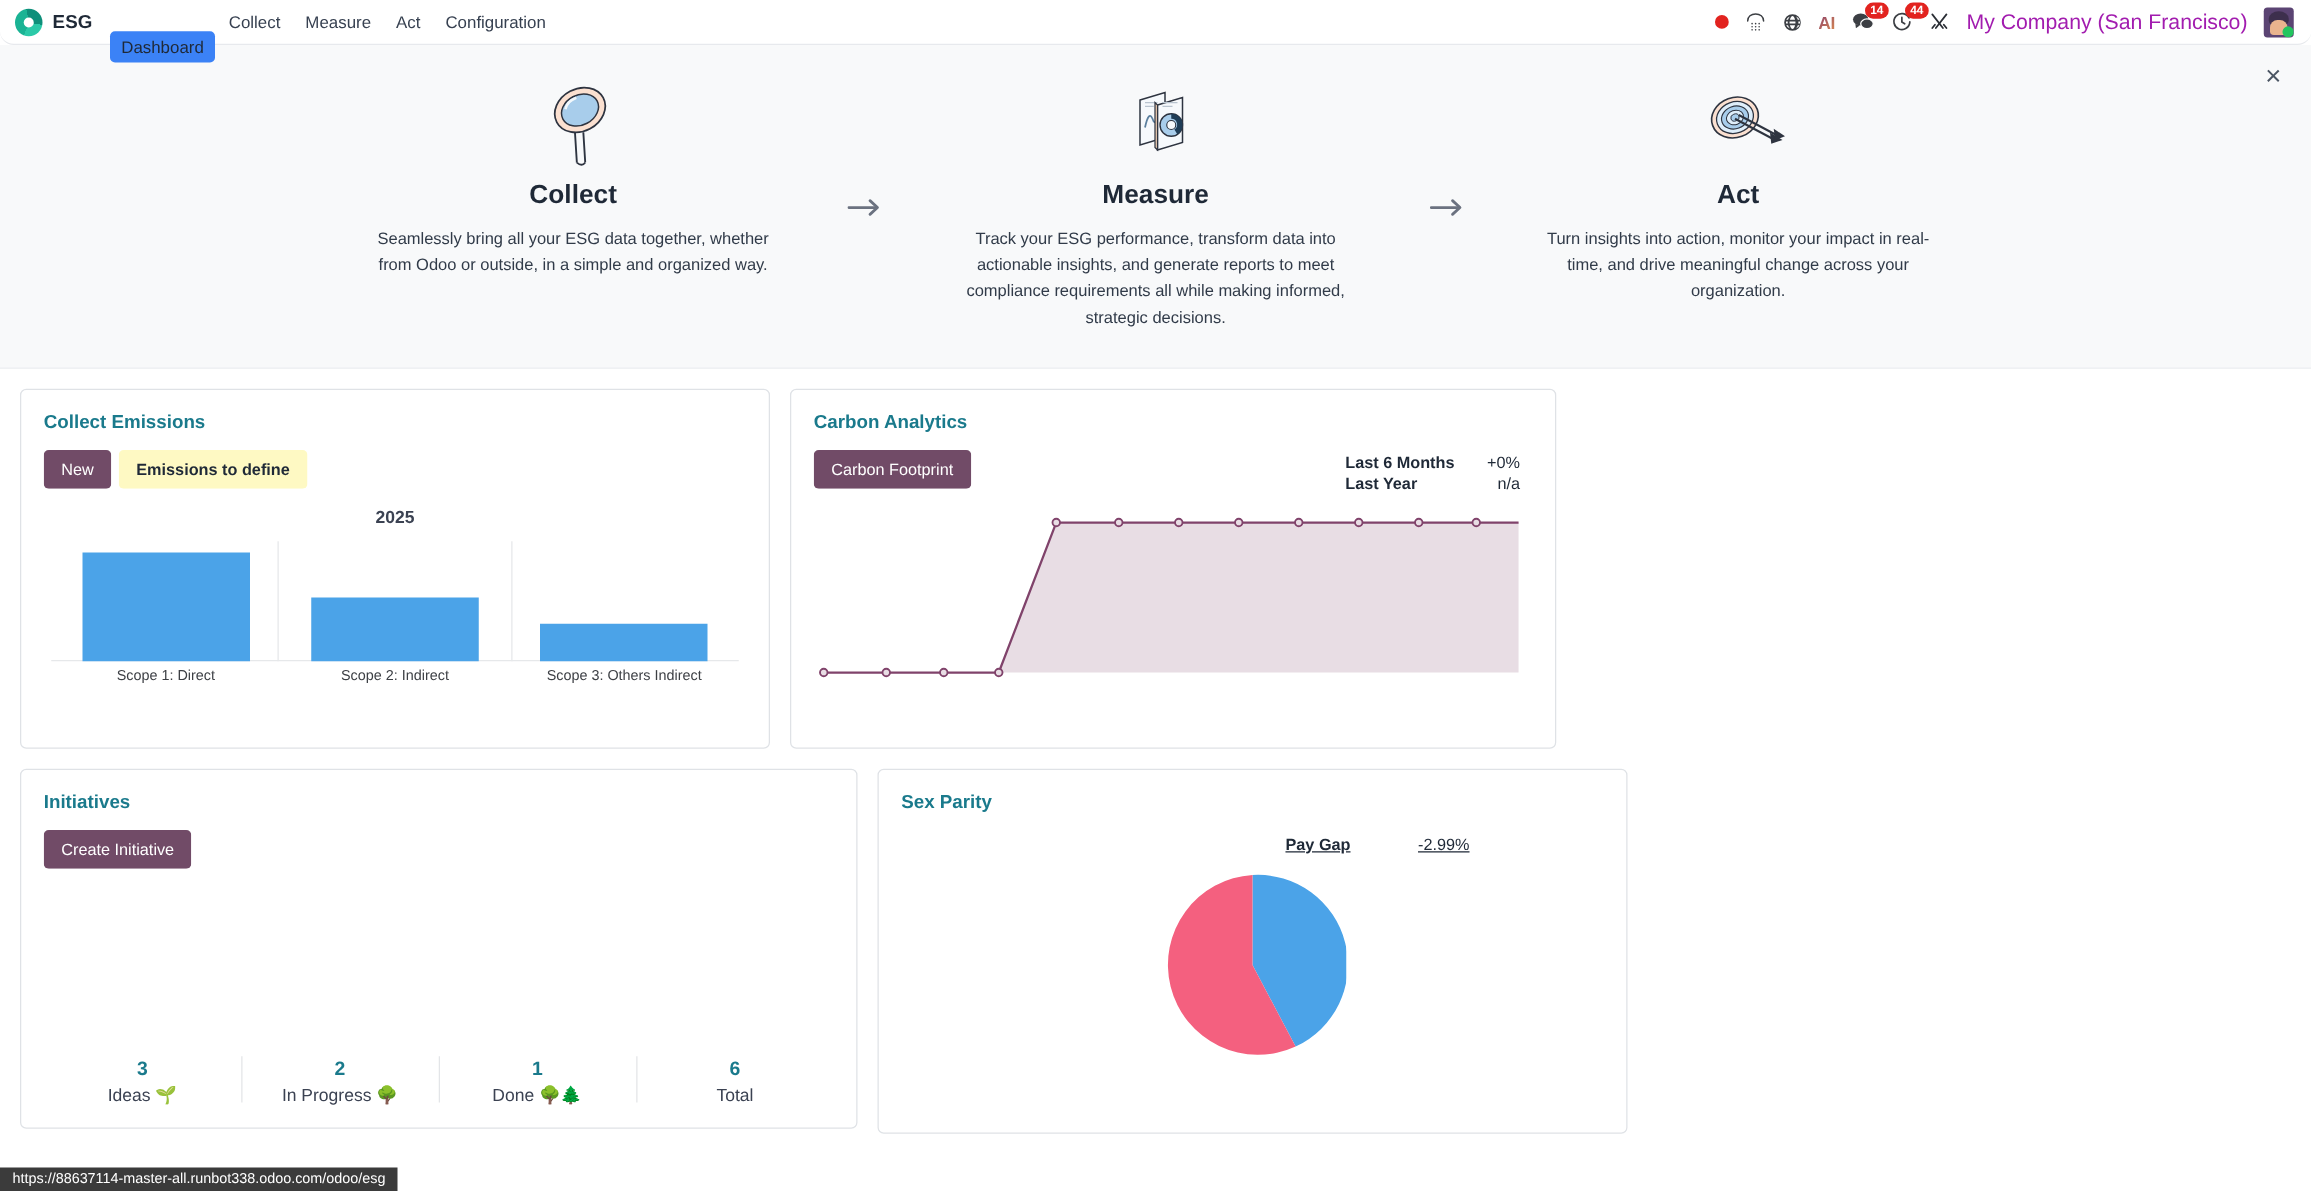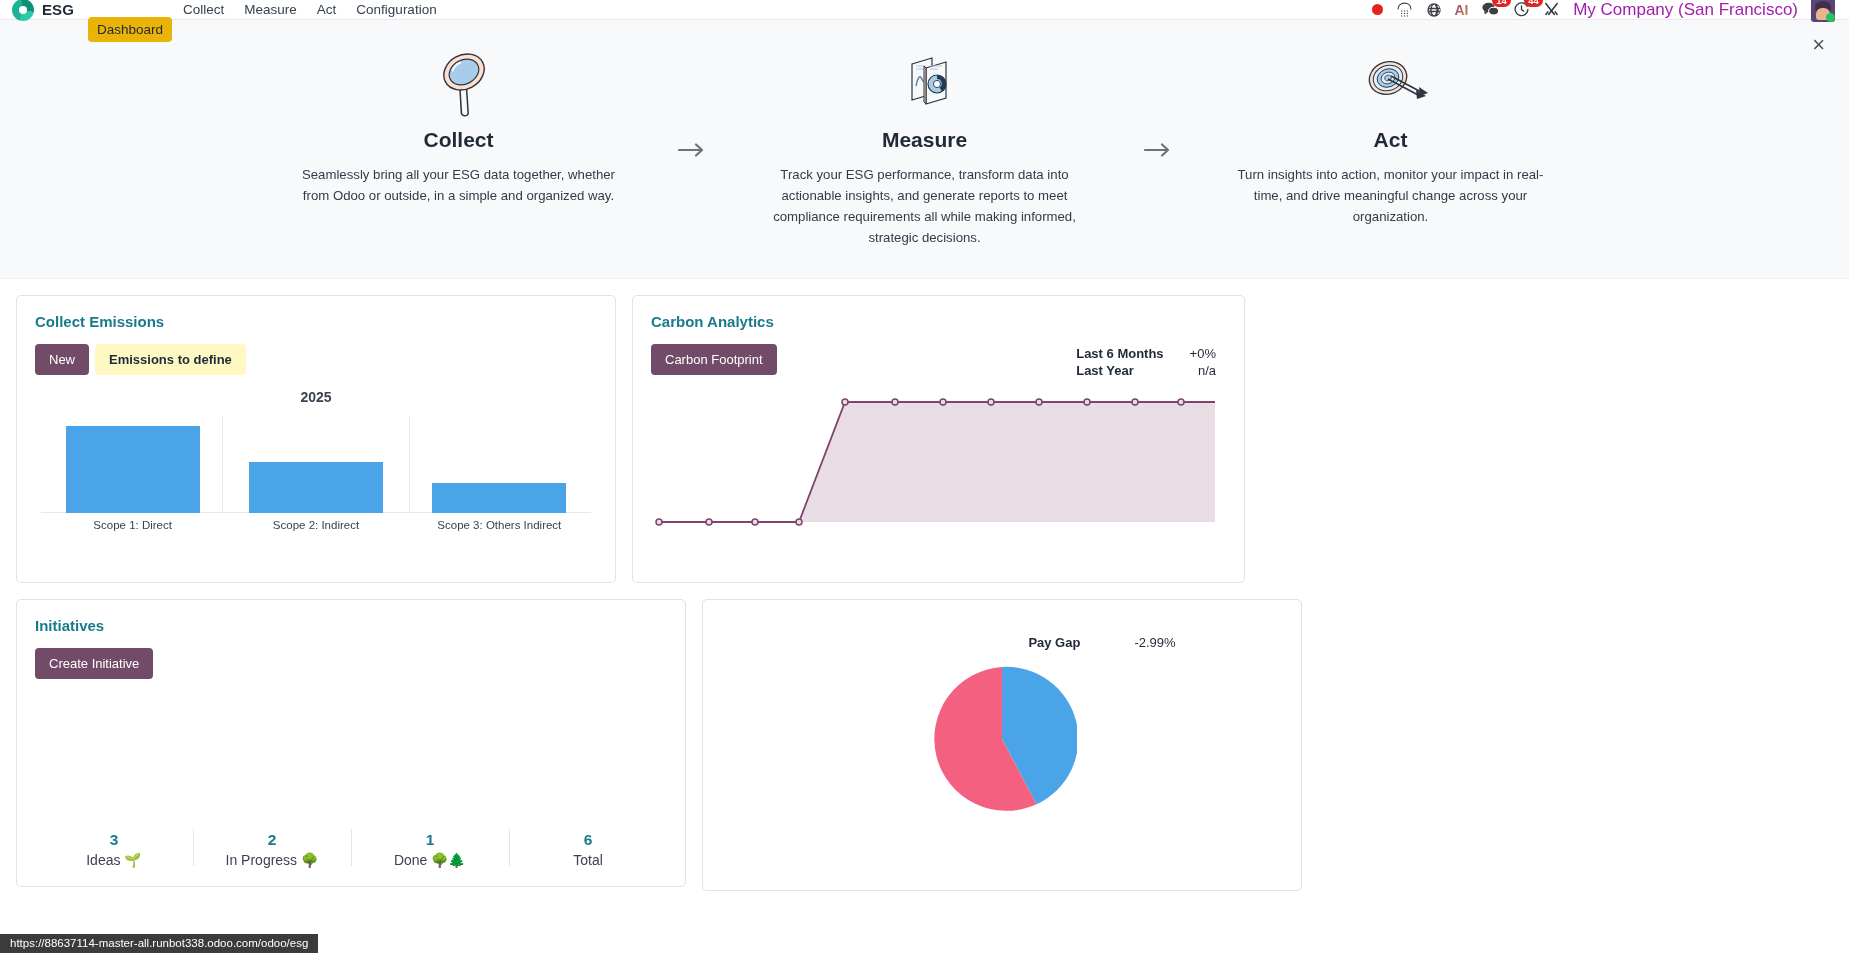--- a/index.html
+++ b/index.html
@@ -5,28 +5,29 @@
   * { box-sizing: border-box; margin: 0; padding: 0; }
   html, body {
     width: 1849px; height: 953px;
     font-family: "Liberation Sans", sans-serif;
     background: #ffffff;
     overflow: hidden;
   }
 
   
   .navbar {
-    height: 20px;
+    height: 36px;
     background: #ffffff;
     border-bottom: 1px solid #e7e9ed;
     display: flex;
     align-items: center;
     padding: 0 10px 0 12px;
     position: relative;
     z-index: 50;
+    border-radius: 11px;
   }
   .brand-logo {
     width: 22px; height: 22px;
     border-radius: 50%;
     background: conic-gradient(from 200deg, #1ab394 0deg 150deg, #0e8f7a 150deg 260deg, #2bc9a8 260deg 360deg);
     position: relative;
     flex: 0 0 auto;
     margin-right: 8px;
   }
   .brand-logo::after {
@@ -51,21 +52,21 @@
     gap: 2px;
   }
   .menu-item {
     font-size: 13.5px;
     color: #374151;
     padding: 5px 9px;
     border-radius: 4px;
     white-space: nowrap;
     cursor: pointer;
   }
-  .menu-item.active { background: #eab308; color: #1f2937; margin-top: 40px; }
+  .menu-item.active { background: #3b82f6; color: #1f2937; margin-top: 40px; }
 
   .sys-tray {
     margin-left: auto;
     display: flex;
     align-items: center;
     gap: 13px;
     padding-right: 4px;
   }
   .tray-icon {
     position: relative;
@@ -361,20 +362,21 @@
   .parity-stats {
     display: grid;
     grid-template-columns: auto auto;
     column-gap: 54px;
     font-size: 13px;
     font-weight: 700;
     color: #1f2937;
     justify-content: center;
     margin-top: 18px;
     padding-left: 200px;
+    text-decoration: underline;
   }
   .parity-stats .val { text-align: right; font-weight: 400; }
   .pie-wrap {
     display: flex;
     justify-content: center;
     margin-top: 14px;
   }
 
   
   .statusbar {
@@ -640,20 +642,21 @@
           <div class="init-num">6</div>
           <div class="init-lbl">
             <span>Total</span>
           </div>
         </div>
       </div>
     </div>
   </div>
 
   <div class="card card-parity">
+    <div class="card-title">Sex Parity</div>
 
     <div class="parity-stats">
       <div>Pay Gap</div>
       <div class="val">-2.99%</div>
     </div>
 
     <div class="pie-wrap">
       <svg width="150" height="150" viewBox="0 0 100 100">
 
         <path d="M50 50 L50 2 A48 48 0 0 1 73 93.5 Z" fill="#4ba3e8"></path>

